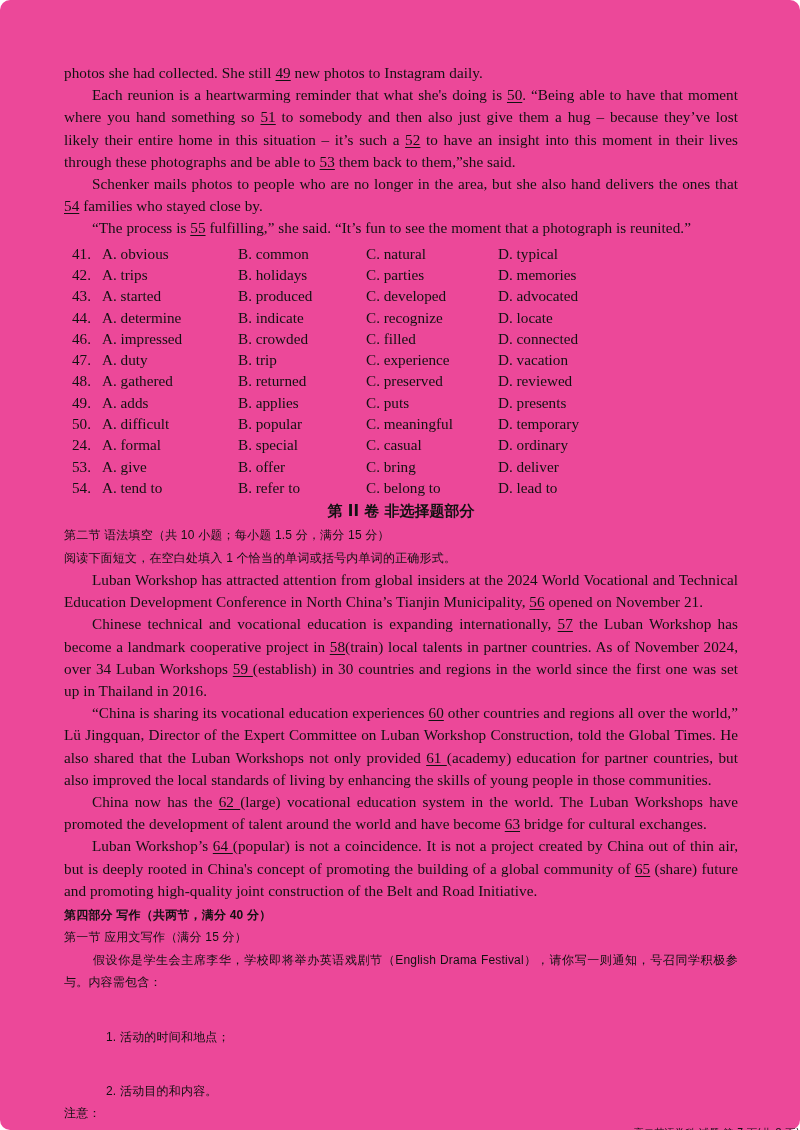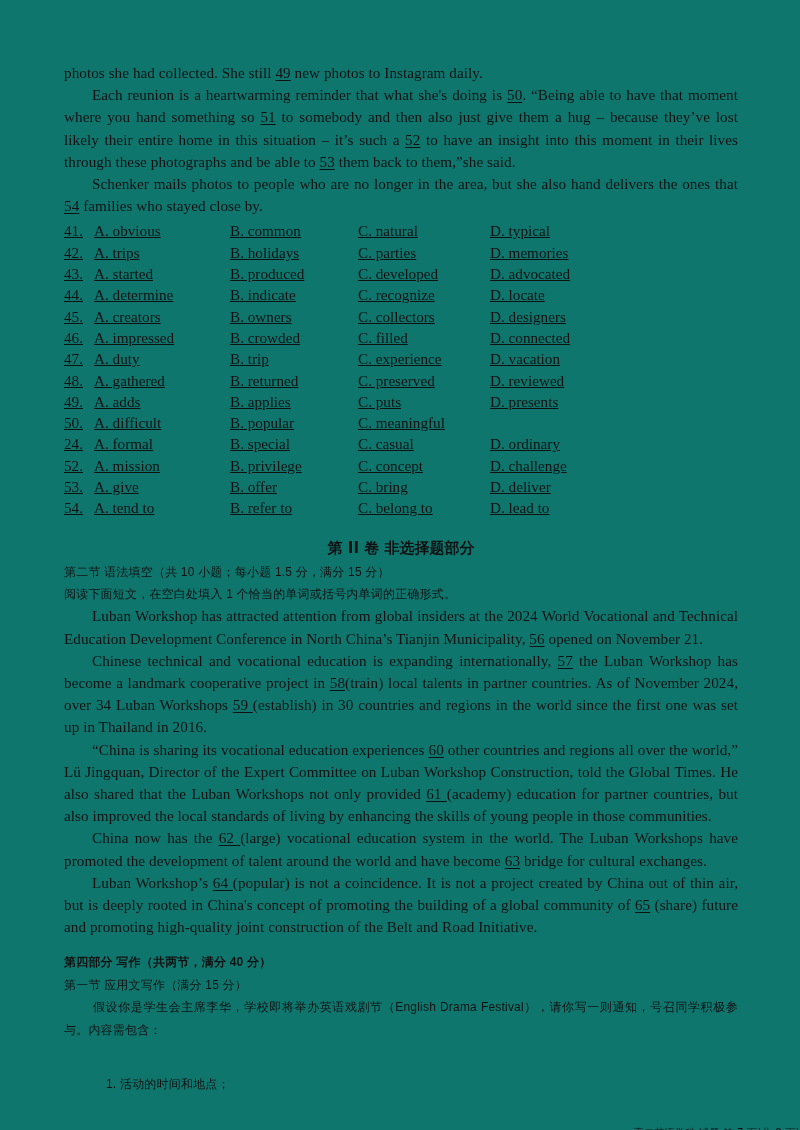--- a/index.html
+++ b/index.html
@@ -13,21 +13,22 @@
     position: relative;
     font-family: "Liberation Serif", "DejaVu Serif", serif;
     color: #111111;
     overflow: hidden;
   }
   .page {
     position: absolute;
     left: 0; top: 0;
     width: 800px;
     height: 1130px;
-    background: #0f766e;
+    background: #ec4899;
+    border-radius: 10px;
   }
   .content {
     position: absolute;
     left: 64px;
     top: 62px;
     width: 674px;
   }
 
   
   .para {
@@ -44,24 +45,23 @@
   .para.noindent {
     text-indent: 0;
   }
   .blank {
     text-decoration: underline;
     text-underline-offset: 1.5px;
   }
 
   
   .mc-list {
-    margin: 3px 0 0 0;
+    margin: 3px 0 0 8px;
     padding: 0;
     list-style: none;
-    text-decoration: underline;
   }
   .mc-row {
     display: flex;
     font-size: 15.2px;
     line-height: 21.3px;
     white-space: nowrap;
   }
   .mc-num {
     width: 30px;
     flex: 0 0 30px;
@@ -79,21 +79,21 @@
     line-height: 22.4px;
     margin: 0;
     letter-spacing: 0.2px;
   }
   .cn.indent { text-indent: 29px; }
   .cn-center {
     text-align: center;
     font-weight: bold;
     font-size: 15px;
     line-height: 23px;
-    margin: 18px 0 1px 0;
+    margin: 2px 0 1px 0;
     font-family: "DejaVu Sans", "Liberation Sans", sans-serif;
   }
   .cn-bold {
     font-weight: bold;
   }
   .cn-just {
     text-align: justify;
     text-justify: inter-ideograph;
   }
   .cn-listitem {
@@ -107,32 +107,33 @@
     left: 0;
     top: 1124px;
     width: 800px;
     text-align: right;
     font-family: "DejaVu Sans", "Liberation Sans", sans-serif;
     font-size: 10px;
     line-height: 18px;
     letter-spacing: 0.3px;
   }
 
-  .sp-top-1 { margin-top: 13px; }
+  .sp-top-1 { margin-top: 2px; }
 </style>
 </head>
 <body>
 
 <div class="page">
   <div class="content">
 
     <div id="cloze-passage">
         <p class="para noindent"><span>photos she had collected. She still </span><span class="blank">49</span><span> new photos to Instagram daily.</span></p>
         <p class="para indent"><span>Each reunion is a heartwarming reminder that what she's doing is </span><span class="blank">50</span><span>. “Being able to have that moment where you hand something so </span><span class="blank">51</span><span> to somebody and then also just give them a hug  –  because they’ve lost likely their entire home in this situation  –  it’s such a </span><span class="blank">52</span><span> to have an insight into this moment in their lives through these photographs and be able to </span><span class="blank">53</span><span> them back to them,”she said.</span></p>
         <p class="para indent"><span>Schenker mails photos to people who are no longer in the area, but she also hand delivers the ones that </span><span class="blank">54</span><span> families who stayed close by.</span></p>
+        <p class="para indent"><span>“The process is </span><span class="blank">55</span><span> fulfilling,” she said. “It’s fun to see the moment that a photograph is reunited.”</span></p>
       </div>
 
     <ul class="mc-list" id="mc-list">
         <li class="mc-row">
           <span class="mc-num">41.</span>
           <span class="mc-opt-a">A. obvious</span>
           <span class="mc-opt-b">B. common</span>
           <span class="mc-opt-c">C. natural</span>
           <span class="mc-opt-d">D. typical</span>
         </li>
@@ -151,27 +152,20 @@
           <span class="mc-opt-d">D. advocated</span>
         </li>
         <li class="mc-row">
           <span class="mc-num">44.</span>
           <span class="mc-opt-a">A. determine</span>
           <span class="mc-opt-b">B. indicate</span>
           <span class="mc-opt-c">C. recognize</span>
           <span class="mc-opt-d">D. locate</span>
         </li>
         <li class="mc-row">
-          <span class="mc-num">45.</span>
-          <span class="mc-opt-a">A. creators</span>
-          <span class="mc-opt-b">B. owners</span>
-          <span class="mc-opt-c">C. collectors</span>
-          <span class="mc-opt-d">D. designers</span>
-        </li>
-        <li class="mc-row">
           <span class="mc-num">46.</span>
           <span class="mc-opt-a">A. impressed</span>
           <span class="mc-opt-b">B. crowded</span>
           <span class="mc-opt-c">C. filled</span>
           <span class="mc-opt-d">D. connected</span>
         </li>
         <li class="mc-row">
           <span class="mc-num">47.</span>
           <span class="mc-opt-a">A. duty</span>
           <span class="mc-opt-b">B. trip</span>
@@ -190,34 +184,28 @@
           <span class="mc-opt-a">A. adds</span>
           <span class="mc-opt-b">B. applies</span>
           <span class="mc-opt-c">C. puts</span>
           <span class="mc-opt-d">D. presents</span>
         </li>
         <li class="mc-row">
           <span class="mc-num">50.</span>
           <span class="mc-opt-a">A. difficult</span>
           <span class="mc-opt-b">B. popular</span>
           <span class="mc-opt-c">C. meaningful</span>
+          <span class="mc-opt-d">D. temporary</span>
         </li>
         <li class="mc-row">
           <span class="mc-num">24.</span>
           <span class="mc-opt-a">A. formal</span>
           <span class="mc-opt-b">B. special</span>
           <span class="mc-opt-c">C. casual</span>
           <span class="mc-opt-d">D. ordinary</span>
-        </li>
-        <li class="mc-row">
-          <span class="mc-num">52.</span>
-          <span class="mc-opt-a">A. mission</span>
-          <span class="mc-opt-b">B. privilege</span>
-          <span class="mc-opt-c">C. concept</span>
-          <span class="mc-opt-d">D. challenge</span>
         </li>
         <li class="mc-row">
           <span class="mc-num">53.</span>
           <span class="mc-opt-a">A. give</span>
           <span class="mc-opt-b">B. offer</span>
           <span class="mc-opt-c">C. bring</span>
           <span class="mc-opt-d">D. deliver</span>
         </li>
         <li class="mc-row">
           <span class="mc-num">54.</span>

